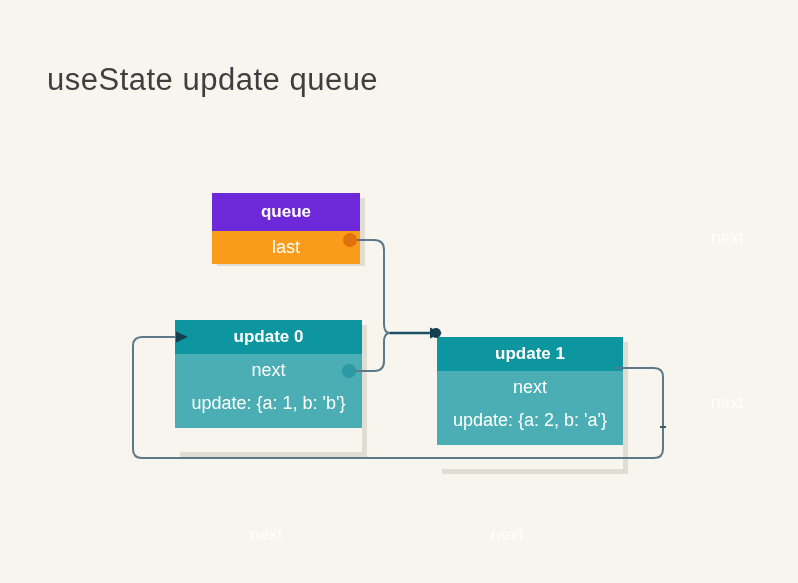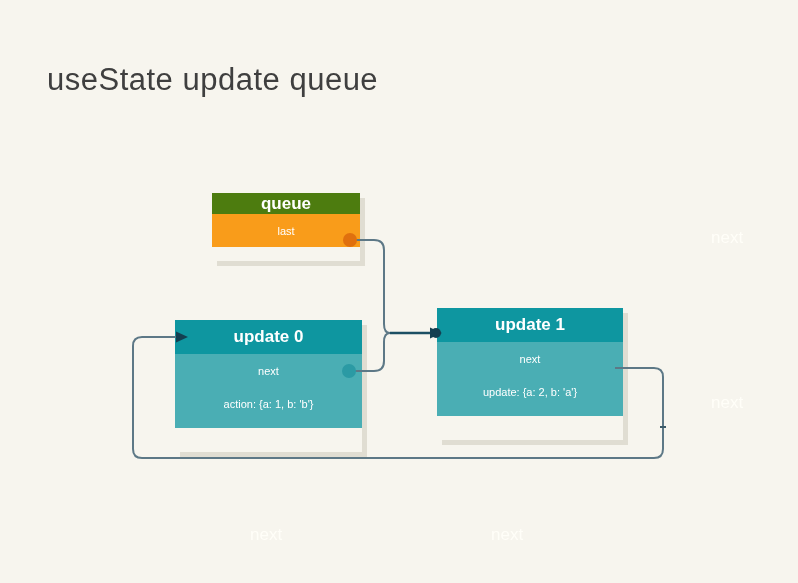--- a/index.html
+++ b/index.html
@@ -36,35 +36,35 @@
     justify-content: center;
     color: #ffffff;
     font-weight: bold;
     font-size: 17px;
   }
   .node-field {
     display: flex;
     align-items: center;
     justify-content: center;
     color: #ffffff;
-    font-size: 11px;
+    font-size: 18px;
     font-weight: 400;
   }
 
   .node-queue { left: 212px; top: 193px; width: 148px; height: 68px; }
-  .node-queue .node-header { height: 21px; background: #4d7c0f; }
+  .node-queue .node-header { height: 38px; background: #6d28d9; }
   .node-queue .node-field  { height: 33px; background: #f99c1a; }
 
   .node-update { width: 187px; height: 132px; text-align: right; }
   .node-update .node-header { height: 34px; background: #0e96a0; }
   .node-update .node-body   { height: 74px; background: #4aaeb4;
                               display: flex; flex-direction: column; }
   .node-update .node-field  { height: 33px; background: transparent; }
   .node-update0 { left: 175px; top: 320px; }
-  .node-update1 { left: 437px; top: 308px; width: 186px; }
+  .node-update1 { left: 437px; top: 337px; width: 186px; }
 
   
   .edges {
     position: absolute;
     left: 0; top: 0;
     width: 798px; height: 583px;
     z-index: 5;
     pointer-events: none;
   }
 
@@ -90,21 +90,21 @@
 
   <div class="node node-queue">
     <div class="node-header">queue</div>
     <div class="node-field">last</div>
   </div>
 
   <div class="node node-update node-update0">
     <div class="node-header">update 0</div>
     <div class="node-body">
       <div class="node-field">next</div>
-      <div class="node-field">action: {a: 1, b: 'b'}</div>
+      <div class="node-field">update: {a: 1, b: 'b'}</div>
     </div>
   </div>
 
   <div class="node node-update node-update1">
     <div class="node-header">update 1</div>
     <div class="node-body">
       <div class="node-field">next</div>
       <div class="node-field">update: {a: 2, b: 'a'}</div>
     </div>
   </div>

